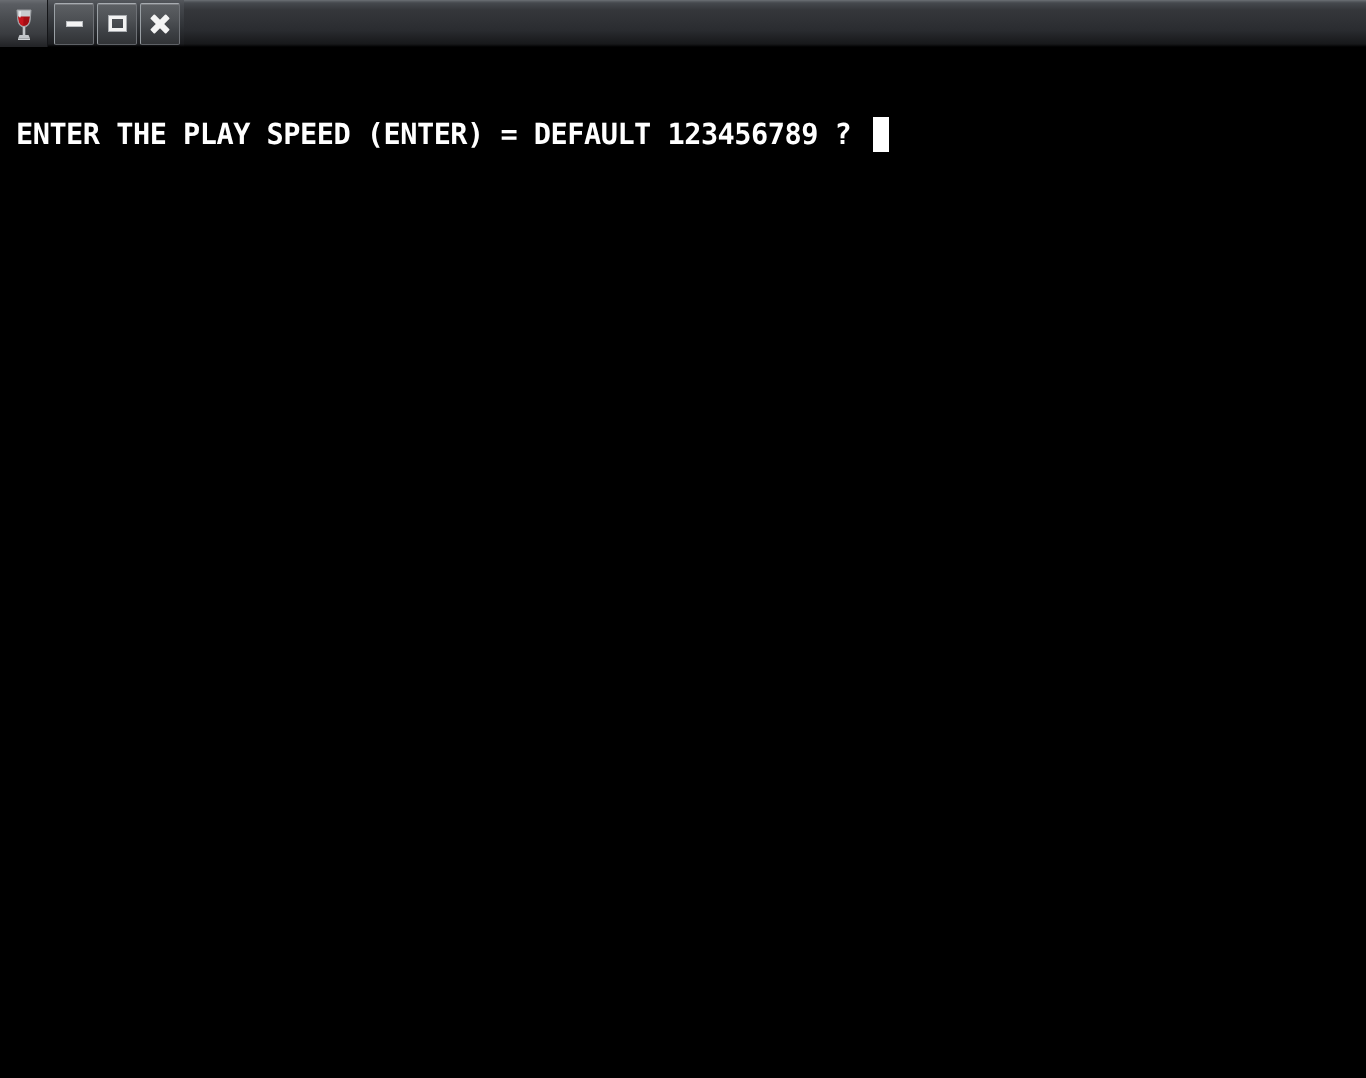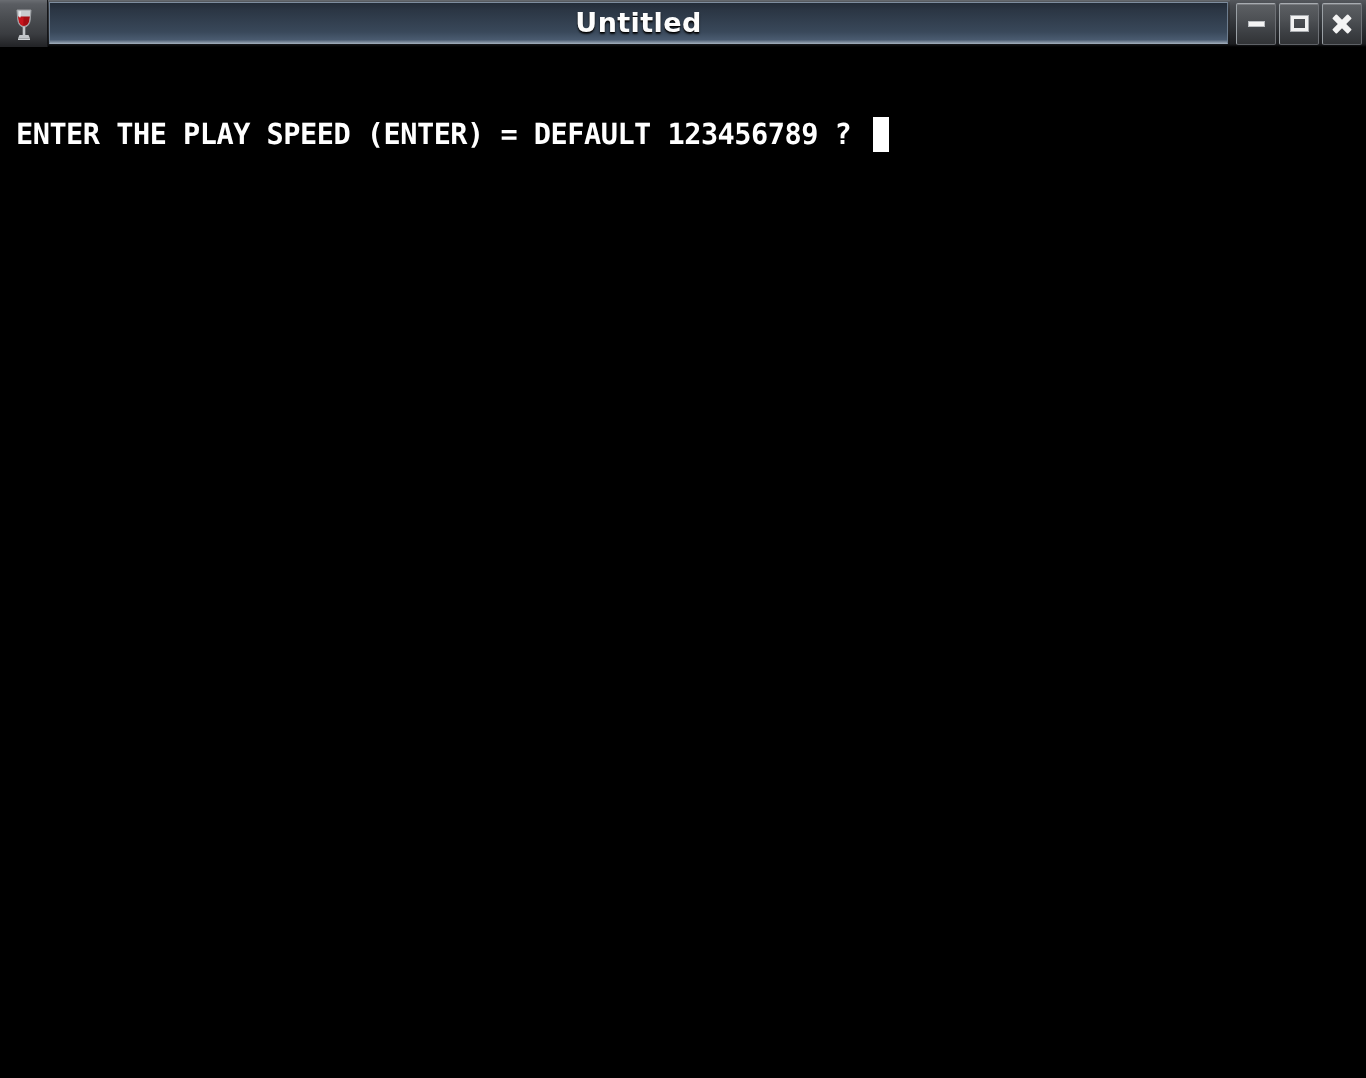--- a/index.html
+++ b/index.html
@@ -218,23 +218,20 @@
 
         <path d="M8.2 4.2 L10.2 4.2 L9.6 10.6 L8.0 10.2 Z" fill="#eef0f2" opacity="0.85"></path>
 
         <rect x="11.7" y="20" width="2.6" height="8" fill="#c2c5c9"></rect>
 
         <path d="M7 31.5 L19 31.5 L19 33 L7 33 Z" fill="#d3d6d9"></path>
         <path d="M8.5 28 L17.5 28 L19 31.5 L7 31.5 Z" fill="#c2c5c9"></path>
       </svg>
     </div>
 
-    <div class="title-panel">
-      <span class="title-text">Untitled</span>
-    </div>
 
     <div class="caption-buttons">
 
       <div class="cap-btn">
         <span class="glyph-min"></span>
       </div>
 
       <div class="cap-btn">
         <span class="glyph-max"></span>
       </div>

